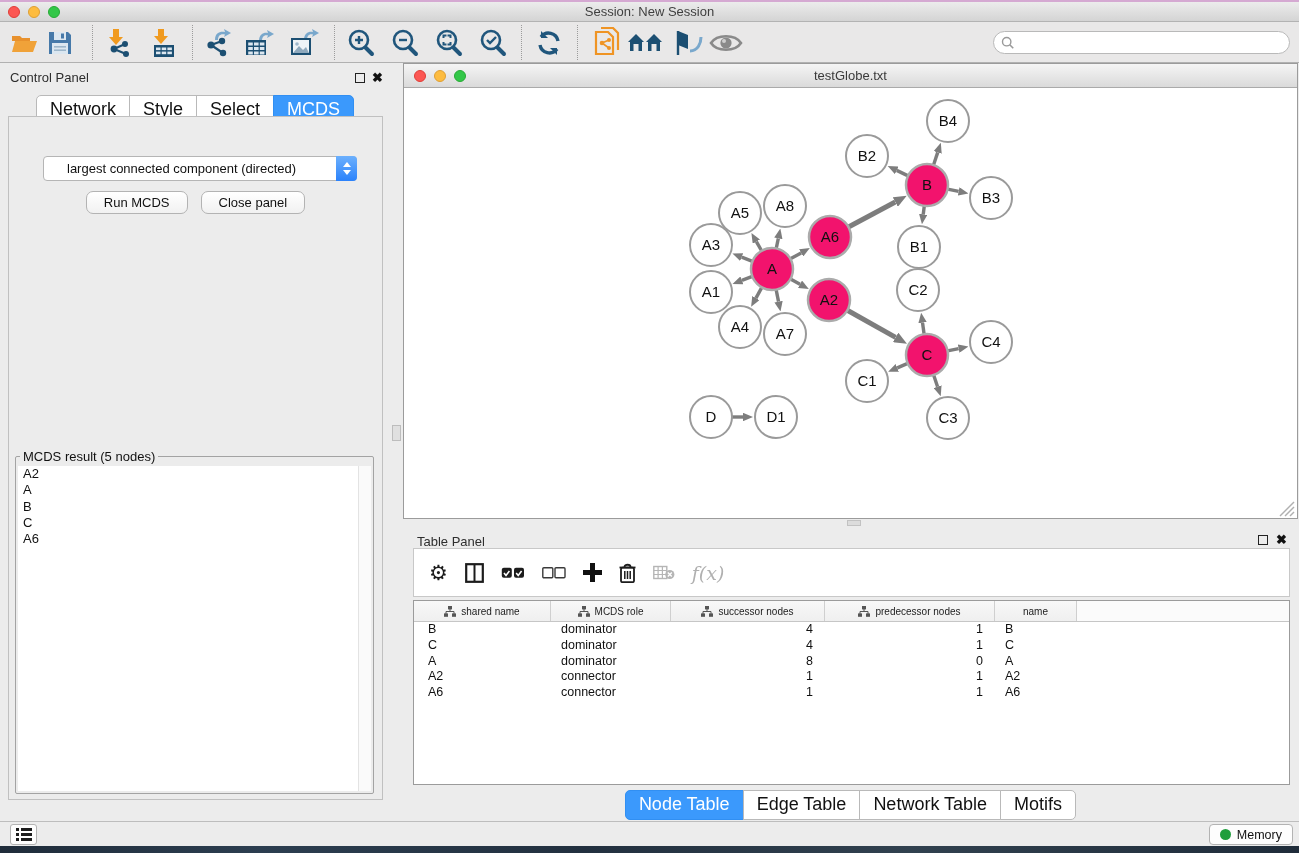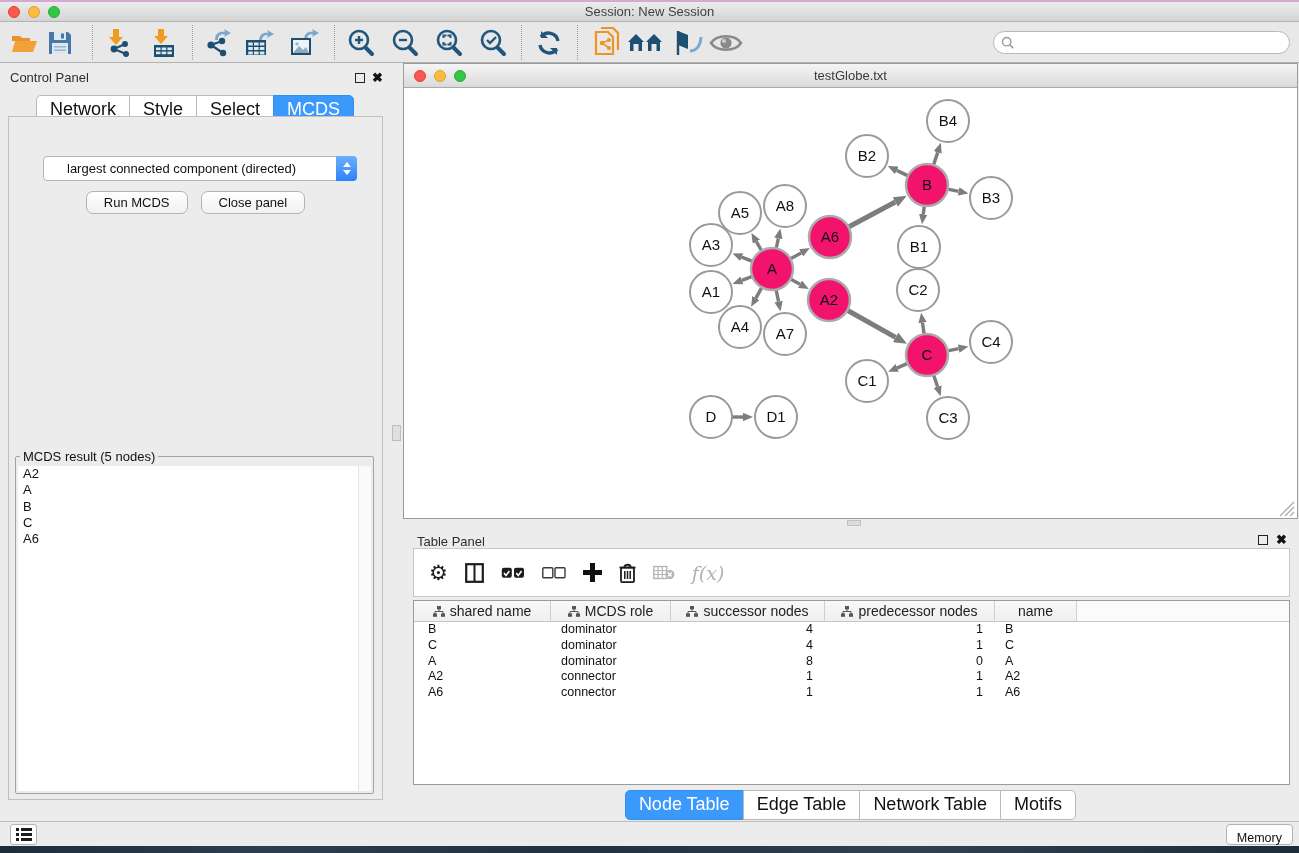--- a/index.html
+++ b/index.html
@@ -88,38 +88,38 @@
   .table-panel { position:absolute; left:0; right:0; top:464px; bottom:0; background:#ececec; }
   .tp-toolbar { position:absolute; left:10px; right:9px; top:21px; height:49px;
     background:#fff; border:1px solid #c8c8c8; display:flex; align-items:center; gap:17px; padding-left:15px; }
   .tp-ico { display:flex; align-items:center; justify-content:center; cursor:pointer; }
   .gear-glyph { font-size:21px; color:#1c1c1c; line-height:1; }
   .fx-glyph { font-family:"DejaVu Serif", serif; font-style:italic; font-size:19px; color:#b0b0b0; }
   .tp-table { position:absolute; left:10px; right:9px; top:73px; height:185px;
     background:#fff; border:1px solid #9b9b9b; overflow:hidden; }
   .th-row { display:flex; height:21px; background:linear-gradient(#f8f8f8,#efefef); border-bottom:1px solid #c6c6c6; }
   .th-cell { display:flex; align-items:center; justify-content:center; gap:5px;
-    border-right:1px solid #cfcfcf; font-size:14px; color:#222; cursor:pointer; }
+    border-right:1px solid #cfcfcf; font-size:10px; color:#222; cursor:pointer; }
   .th-fill { flex:1; background:#fbfbfb; border-right:none; cursor:default; }
   .tr-row { display:flex; height:15.8px; cursor:default; }
   .td-cell { font-size:12.5px; color:#111; line-height:15.8px; white-space:nowrap; overflow:hidden; }
   .tp-tabs { position:absolute; left:0; right:0; top:263px; display:flex; justify-content:center; }
 
   
   .statusbar { position:absolute; bottom:7px; left:0; right:0; height:25px;
     background:#ececec; border-top:1px solid #bdbdbd; }
   .list-btn { position:absolute; left:10px; top:2px; width:27px; height:21px; background:#fdfdfd;
     border:1px solid #b3b3b3; border-radius:3px; display:flex; flex-direction:column;
     justify-content:center; gap:2px; padding-left:5px; cursor:pointer; }
   .list-line { display:flex; align-items:center; gap:2px; }
   .list-dot { width:3px; height:3px; background:#1c1c1c; }
   .list-bar { width:11px; height:3px; background:#1c1c1c; }
   .memory-btn { position:absolute; right:6px; top:2px; height:21px; padding:0 10px;
     background:#fdfdfd; border:1px solid #b3b3b3; border-radius:4px;
-    display:flex; align-items:center; gap:6px; cursor:pointer;flex-direction:column; }
+    display:flex; align-items:center; gap:6px; cursor:pointer; }
   .mem-dot { width:11px; height:11px; border-radius:50%; background:#1f9e3c; }
   .memory-btn span { font-size:12.5px; color:#111; }
 
   svg { display:block; }
 </style>
 </head>
 <body>
 
 <div id="screen">
   <div class="desktop-top"></div>

